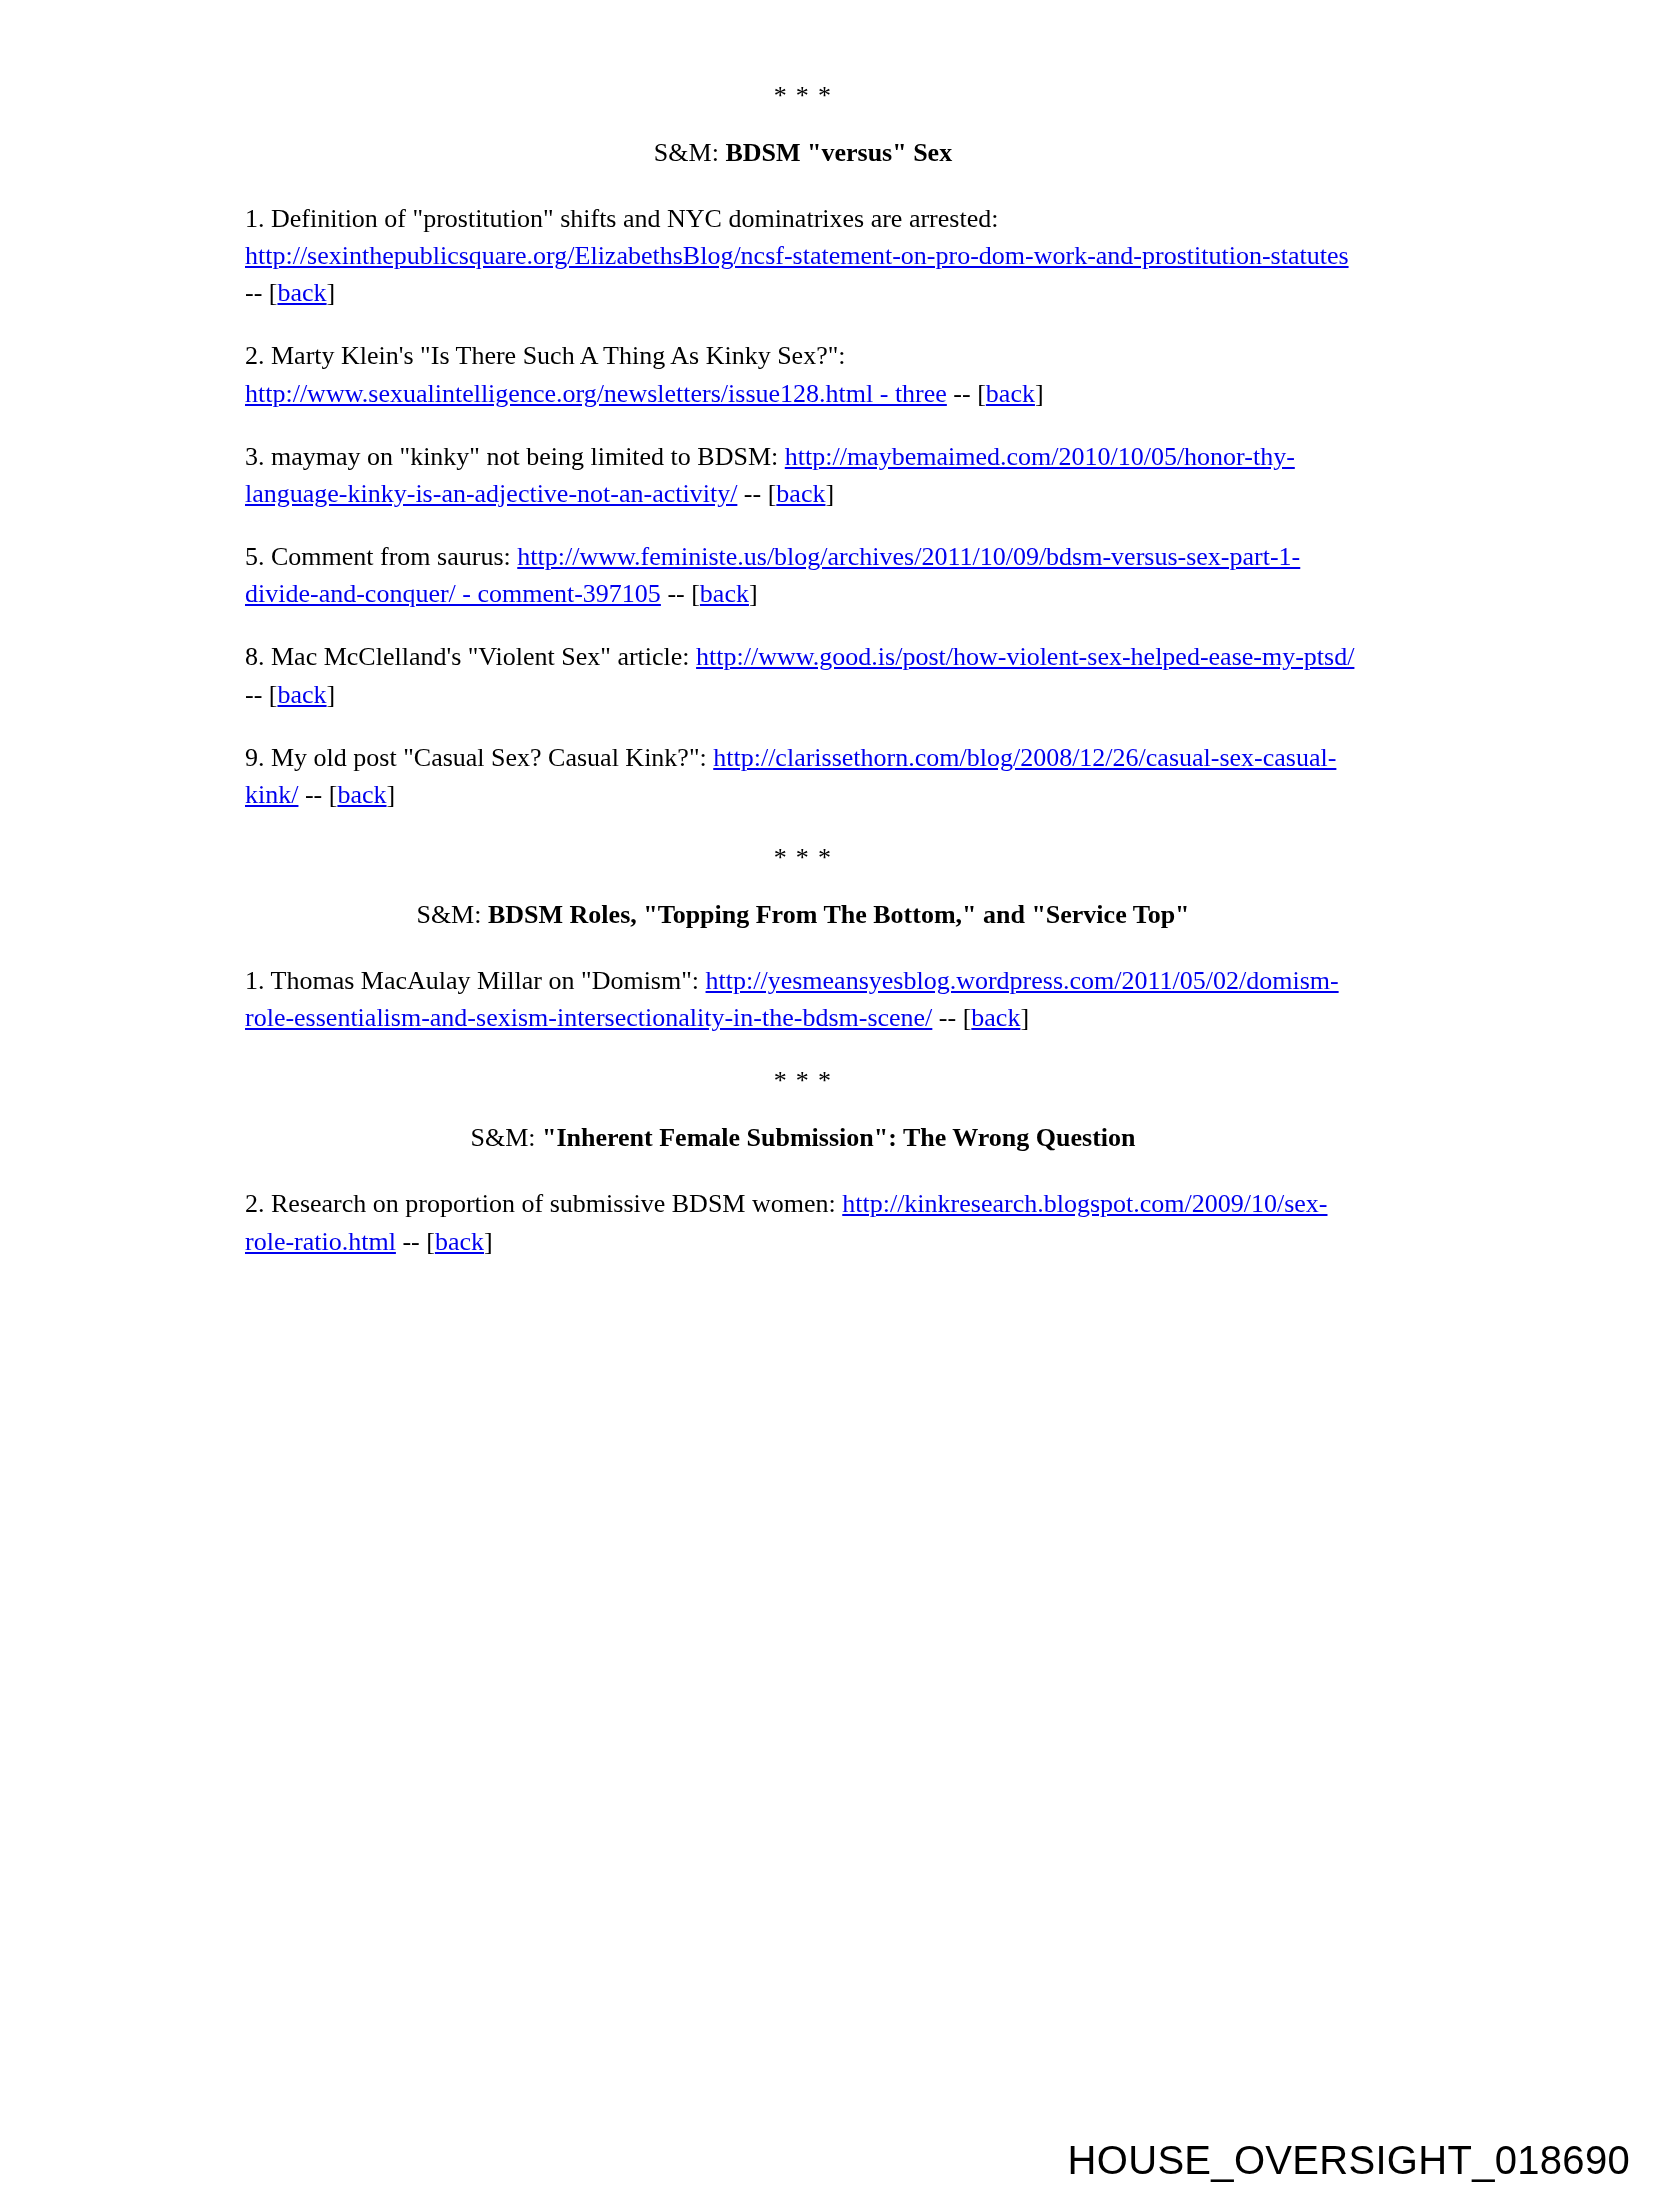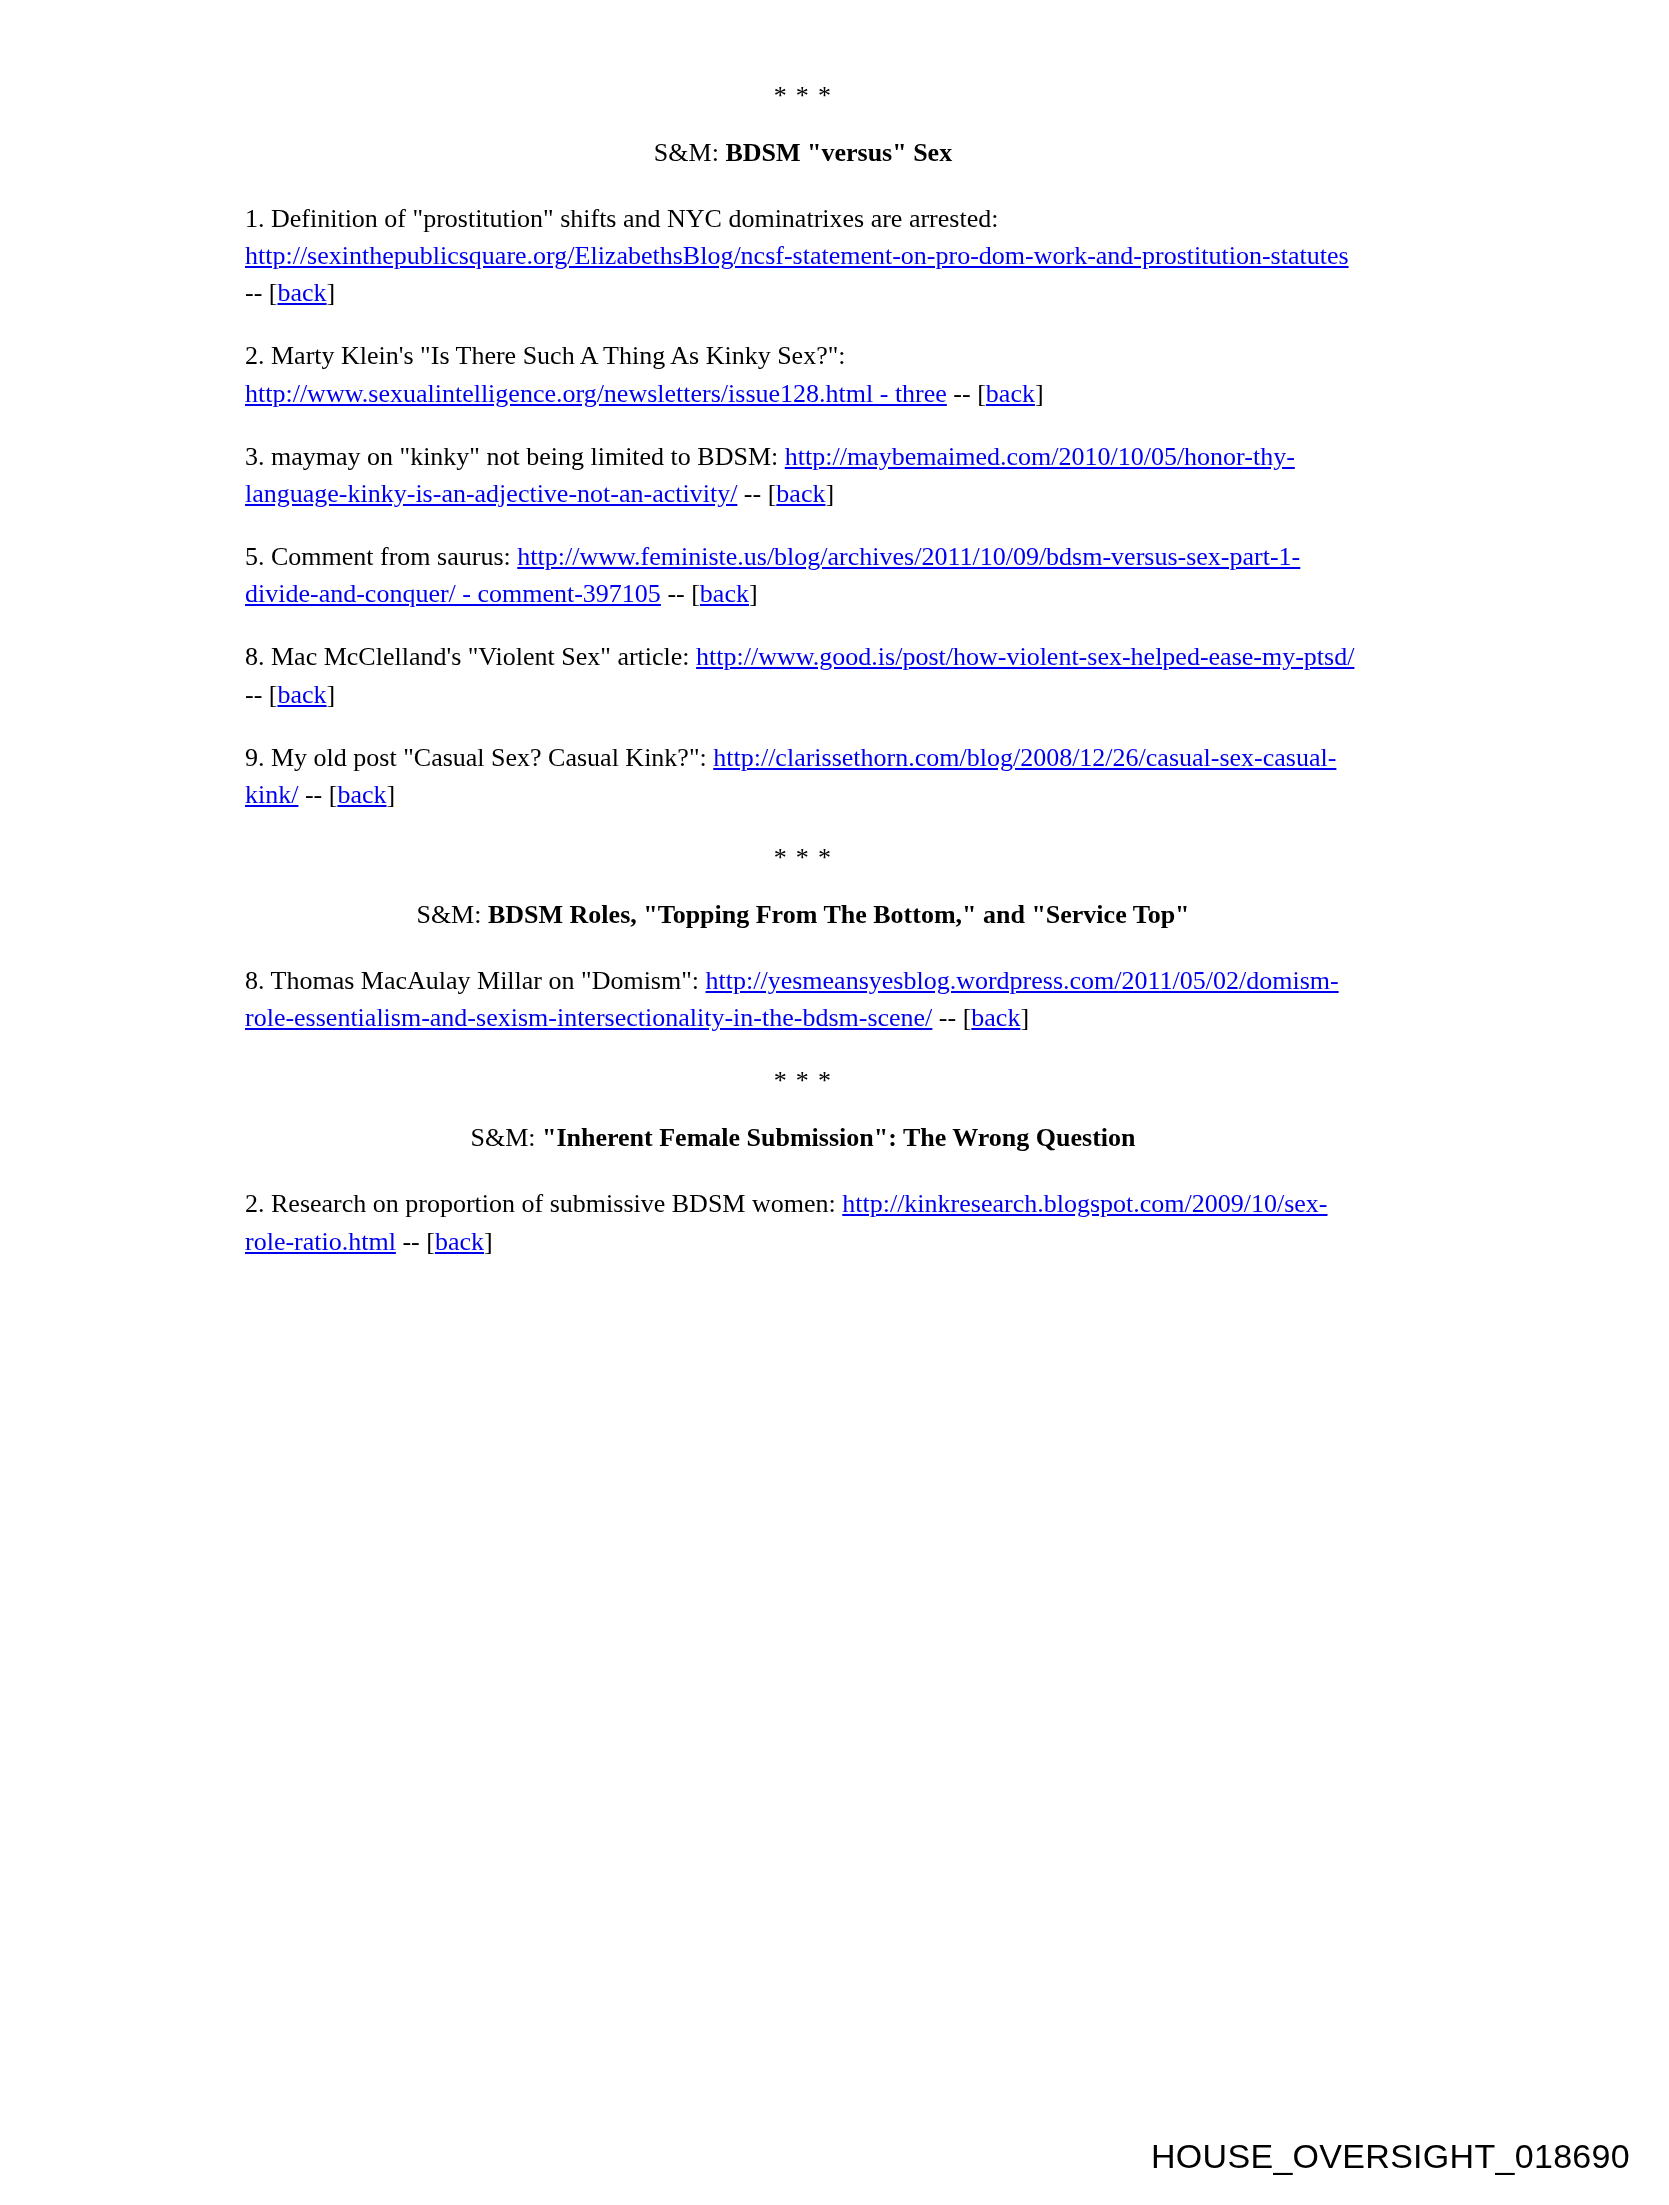--- a/index.html
+++ b/index.html
@@ -42,42 +42,42 @@
     overflow-wrap: break-word;
   }
   a.lnk {
     color: var(--link-color, #0000EE);
     text-decoration: underline;
     cursor: pointer;
   }
   .stamp {
     position: absolute;
     right: 39px;
-    bottom: 29px;
+    bottom: 22px;
     font-family: "Liberation Sans", sans-serif;
-    font-size: 34px;
+    font-size: 40px;
     color: #000000;
     letter-spacing: 0.3px;
   }
 </style>
 </head>
 <body>
 
 <div class="page">
   <div class="content" id="content">
       <div class="sep">* * *</div>
       <div class="heading"><span>S&amp;M: </span><b>BDSM "versus" Sex</b></div>
       <p class="item"><span>1. Definition of "prostitution" shifts and NYC dominatrixes are arrested: </span><a class="lnk" href="#">http://sexinthepublicsquare.org/ElizabethsBlog/ncsf-statement-on-pro-dom-work-and-prostitution-statutes</a><span> -- [</span><a class="lnk" href="#">back</a><span>]</span></p>
       <p class="item"><span>2. Marty Klein's "Is There Such A Thing As Kinky Sex?": </span><a class="lnk" href="#">http://www.sexualintelligence.org/newsletters/issue128.html - three</a><span> -- [</span><a class="lnk" href="#">back</a><span>]</span></p>
       <p class="item"><span>3. maymay on "kinky" not being limited to BDSM: </span><a class="lnk" href="#">http://maybemaimed.com/2010/10/05/honor-thy-language-kinky-is-an-adjective-not-an-activity/</a><span> -- [</span><a class="lnk" href="#">back</a><span>]</span></p>
       <p class="item"><span>5. Comment from saurus: </span><a class="lnk" href="#">http://www.feministe.us/blog/archives/2011/10/09/bdsm-versus-sex-part-1-divide-and-conquer/ - comment-397105</a><span> -- [</span><a class="lnk" href="#">back</a><span>]</span></p>
       <p class="item"><span>8. Mac McClelland's "Violent Sex" article: </span><a class="lnk" href="#">http://www.good.is/post/how-violent-sex-helped-ease-my-ptsd/</a><span> -- [</span><a class="lnk" href="#">back</a><span>]</span></p>
       <p class="item"><span>9. My old post "Casual Sex? Casual Kink?": </span><a class="lnk" href="#">http://clarissethorn.com/blog/2008/12/26/casual-sex-casual-kink/</a><span> -- [</span><a class="lnk" href="#">back</a><span>]</span></p>
       <div class="sep">* * *</div>
       <div class="heading"><span>S&amp;M: </span><b>BDSM Roles, "Topping From The Bottom," and "Service Top"</b></div>
-      <p class="item"><span>8. Thomas MacAulay Millar on "Domism": </span><a class="lnk" href="#">http://yesmeansyesblog.wordpress.com/2011/05/02/domism-role-essentialism-and-sexism-intersectionality-in-the-bdsm-scene/</a><span> -- [</span><a class="lnk" href="#">back</a><span>]</span></p>
+      <p class="item"><span>1. Thomas MacAulay Millar on "Domism": </span><a class="lnk" href="#">http://yesmeansyesblog.wordpress.com/2011/05/02/domism-role-essentialism-and-sexism-intersectionality-in-the-bdsm-scene/</a><span> -- [</span><a class="lnk" href="#">back</a><span>]</span></p>
       <div class="sep">* * *</div>
       <div class="heading"><span>S&amp;M: </span><b>"Inherent Female Submission": The Wrong Question</b></div>
       <p class="item"><span>2. Research on proportion of submissive BDSM women: </span><a class="lnk" href="#">http://kinkresearch.blogspot.com/2009/10/sex-role-ratio.html</a><span> -- [</span><a class="lnk" href="#">back</a><span>]</span></p>
     </div>
   <div class="stamp">HOUSE_OVERSIGHT_018690</div>
 </div>
 
 
 </body></html>

